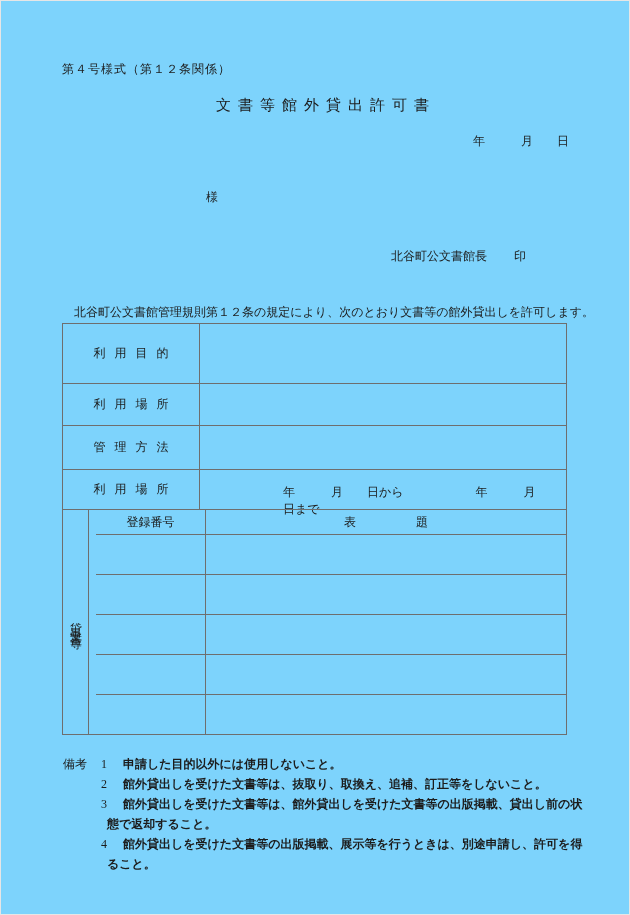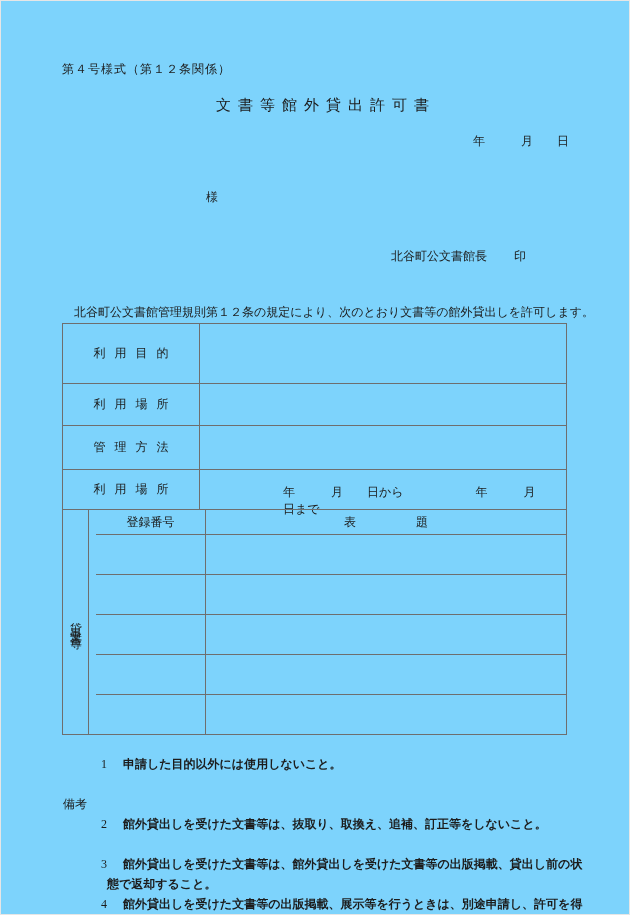--- a/index.html
+++ b/index.html
@@ -55,21 +55,21 @@
   .docs-body { flex: 1; display: flex; flex-direction: column; text-align: right; }
   .docs-head { display: flex; height: 24px; flex-shrink: 0; }
   .docs-row  { display: flex; flex: 1; border-top: 1px solid #6e6e6e; }
   .col-reg   { width: 110px; flex-shrink: 0; border-right: 1px solid #6e6e6e;
                display: flex; align-items: center; justify-content: center; }
   .col-title { flex: 1; display: flex; align-items: center; justify-content: center; }
 
   
   .notes { position: absolute; left: 62px; top: 753px; width: 545px; line-height: 20px; }
   .nitem { display: flex; }
-  .nlabel { width: 38px; flex-shrink: 0; margin-top: 40px; }
+  .nlabel { width: 38px; flex-shrink: 0; }
   .nnum   { width: 22px; flex-shrink: 0; }
   .ntext  { width: 476px; flex-shrink: 0; margin-left: -16px; text-indent: 16px; font-weight: bold; }
 </style>
 </head>
 <body>
 
 <div class="page">
 
   <div class="form-number">第４号様式（第１２条関係）</div>
   <div class="form-title">文書等館外貸出許可書</div>

